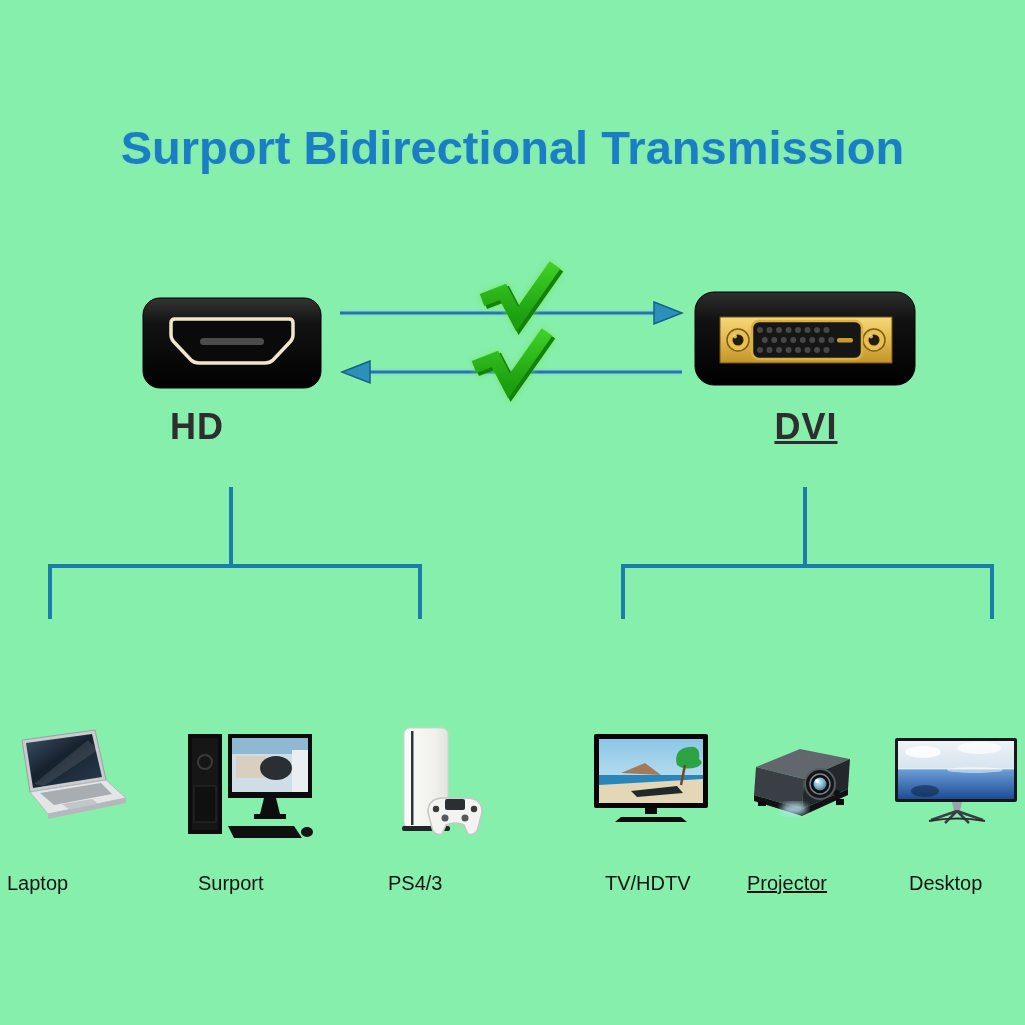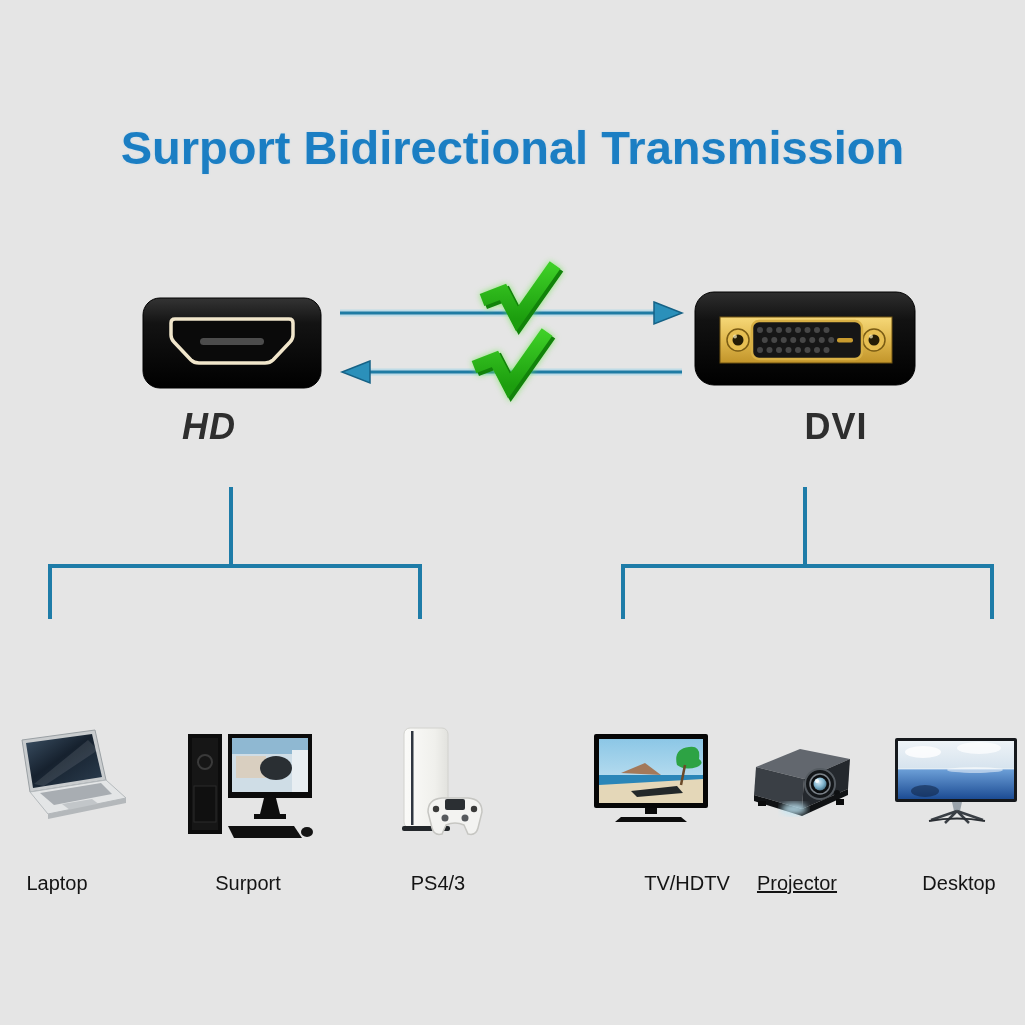--- a/index.html
+++ b/index.html
@@ -1,33 +1,33 @@
 <!DOCTYPE html>
 <html><head>
 <meta charset="utf-8">
 <style>
   html,body{margin:0;padding:0;}
   .stage{
     position:relative; width:1025px; height:1025px;
-    background:#e5e5e5; overflow:hidden;
+    background:#86efac; overflow:hidden;
     font-family:"Liberation Sans", sans-serif;
   }
   .title{
     position:absolute; left:0; right:0; top:120px;
     text-align:center; font-size:47px; font-weight:bold;
     color:#1b7ec3; letter-spacing:0px; margin:0;
     text-shadow:0 0 2px rgba(120,190,235,0.35);
   }
   .abs{position:absolute;}
   .port-label{
     position:absolute; width:120px; text-align:center;
     font-size:36px; font-weight:bold; color:#2e2e2e; letter-spacing:1px;
   }
   .dev-label{
-    position:absolute; top:872px; width:100px; text-align:center;
+    position:absolute; top:872px; width:100px; text-align:left;
     font-size:20px; color:#141414;
   }
   svg{display:block;}
   .checks{filter:drop-shadow(0 0 3px rgba(110,230,80,0.75));}
 </style>
 </head>
 <body>
 
 <div class="stage">
 
@@ -123,22 +123,22 @@
     <g class="checks">
       <path d="M152,48 L173,40 L187,67 L225,13" stroke="#12830a" stroke-width="14" fill="none" transform="translate(2.5,2.5)"></path>
       <path d="M152,48 L173,40 L187,67 L225,13" stroke="url(#chk)" stroke-width="13" fill="none"></path>
     </g>
     <g class="checks">
       <path d="M144,115 L165,107 L179,134 L217,80" stroke="#12830a" stroke-width="14" fill="none" transform="translate(2.5,2.5)"></path>
       <path d="M144,115 L165,107 L179,134 L217,80" stroke="url(#chk)" stroke-width="13" fill="none"></path>
     </g>
   </svg>
 
-  <div class="port-label" style="left:149px; top:406px;font-style:italic;">HD</div>
-  <div class="port-label" style="left:776px; top:406px;">DVI</div>
+  <div class="port-label" style="left:137px; top:406px;">HD</div>
+  <div class="port-label" style="left:746px; top:406px;text-decoration:underline;">DVI</div>
 
   <svg class="abs" style="left:46px; top:483px;" width="378" height="140" viewBox="0 0 378 140">
     <path d="M185,4 V83 M4,83 H374 M4,81 V136 M374,81 V136" stroke="#1e7ca8" stroke-width="4" fill="none"></path>
   </svg>
   <svg class="abs" style="left:619px; top:483px;" width="378" height="140" viewBox="0 0 378 140">
     <path d="M186,4 V83 M4,83 H373 M4,81 V136 M373,81 V136" stroke="#1e7ca8" stroke-width="4" fill="none"></path>
   </svg>
 
   <svg class="abs" style="left:0px; top:726px;" width="130" height="110" viewBox="0 0 130 110">
     <defs>
@@ -259,17 +259,17 @@
     <ellipse cx="82" cy="34" rx="28" ry="3" fill="#ffffff" opacity="0.5"></ellipse>
     <ellipse cx="32" cy="55" rx="14" ry="6" fill="#10264a" opacity="0.6"></ellipse>
     <polygon points="59,66 69,66 67,75 61,75" fill="#9aa2aa"></polygon>
     <path d="M64,75 L38,84 M64,75 L52,87 M64,75 L76,87 M64,75 L90,84" stroke="#3a3f45" stroke-width="2.5" fill="none"></path>
     <path d="M36,85 Q64,80 92,85" stroke="#2b2f34" stroke-width="2" fill="none"></path>
   </svg>
 
   <div class="dev-label" style="left:7px;">Laptop</div>
   <div class="dev-label" style="left:198px;">Surport</div>
   <div class="dev-label" style="left:388px;">PS4/3</div>
-  <div class="dev-label" style="left:637px;">TV/HDTV</div>
+  <div class="dev-label" style="left:605px;">TV/HDTV</div>
   <div class="dev-label" style="left:747px;text-decoration:underline;">Projector</div>
   <div class="dev-label" style="left:909px;">Desktop</div>
 
 </div>
 
 </body></html>

